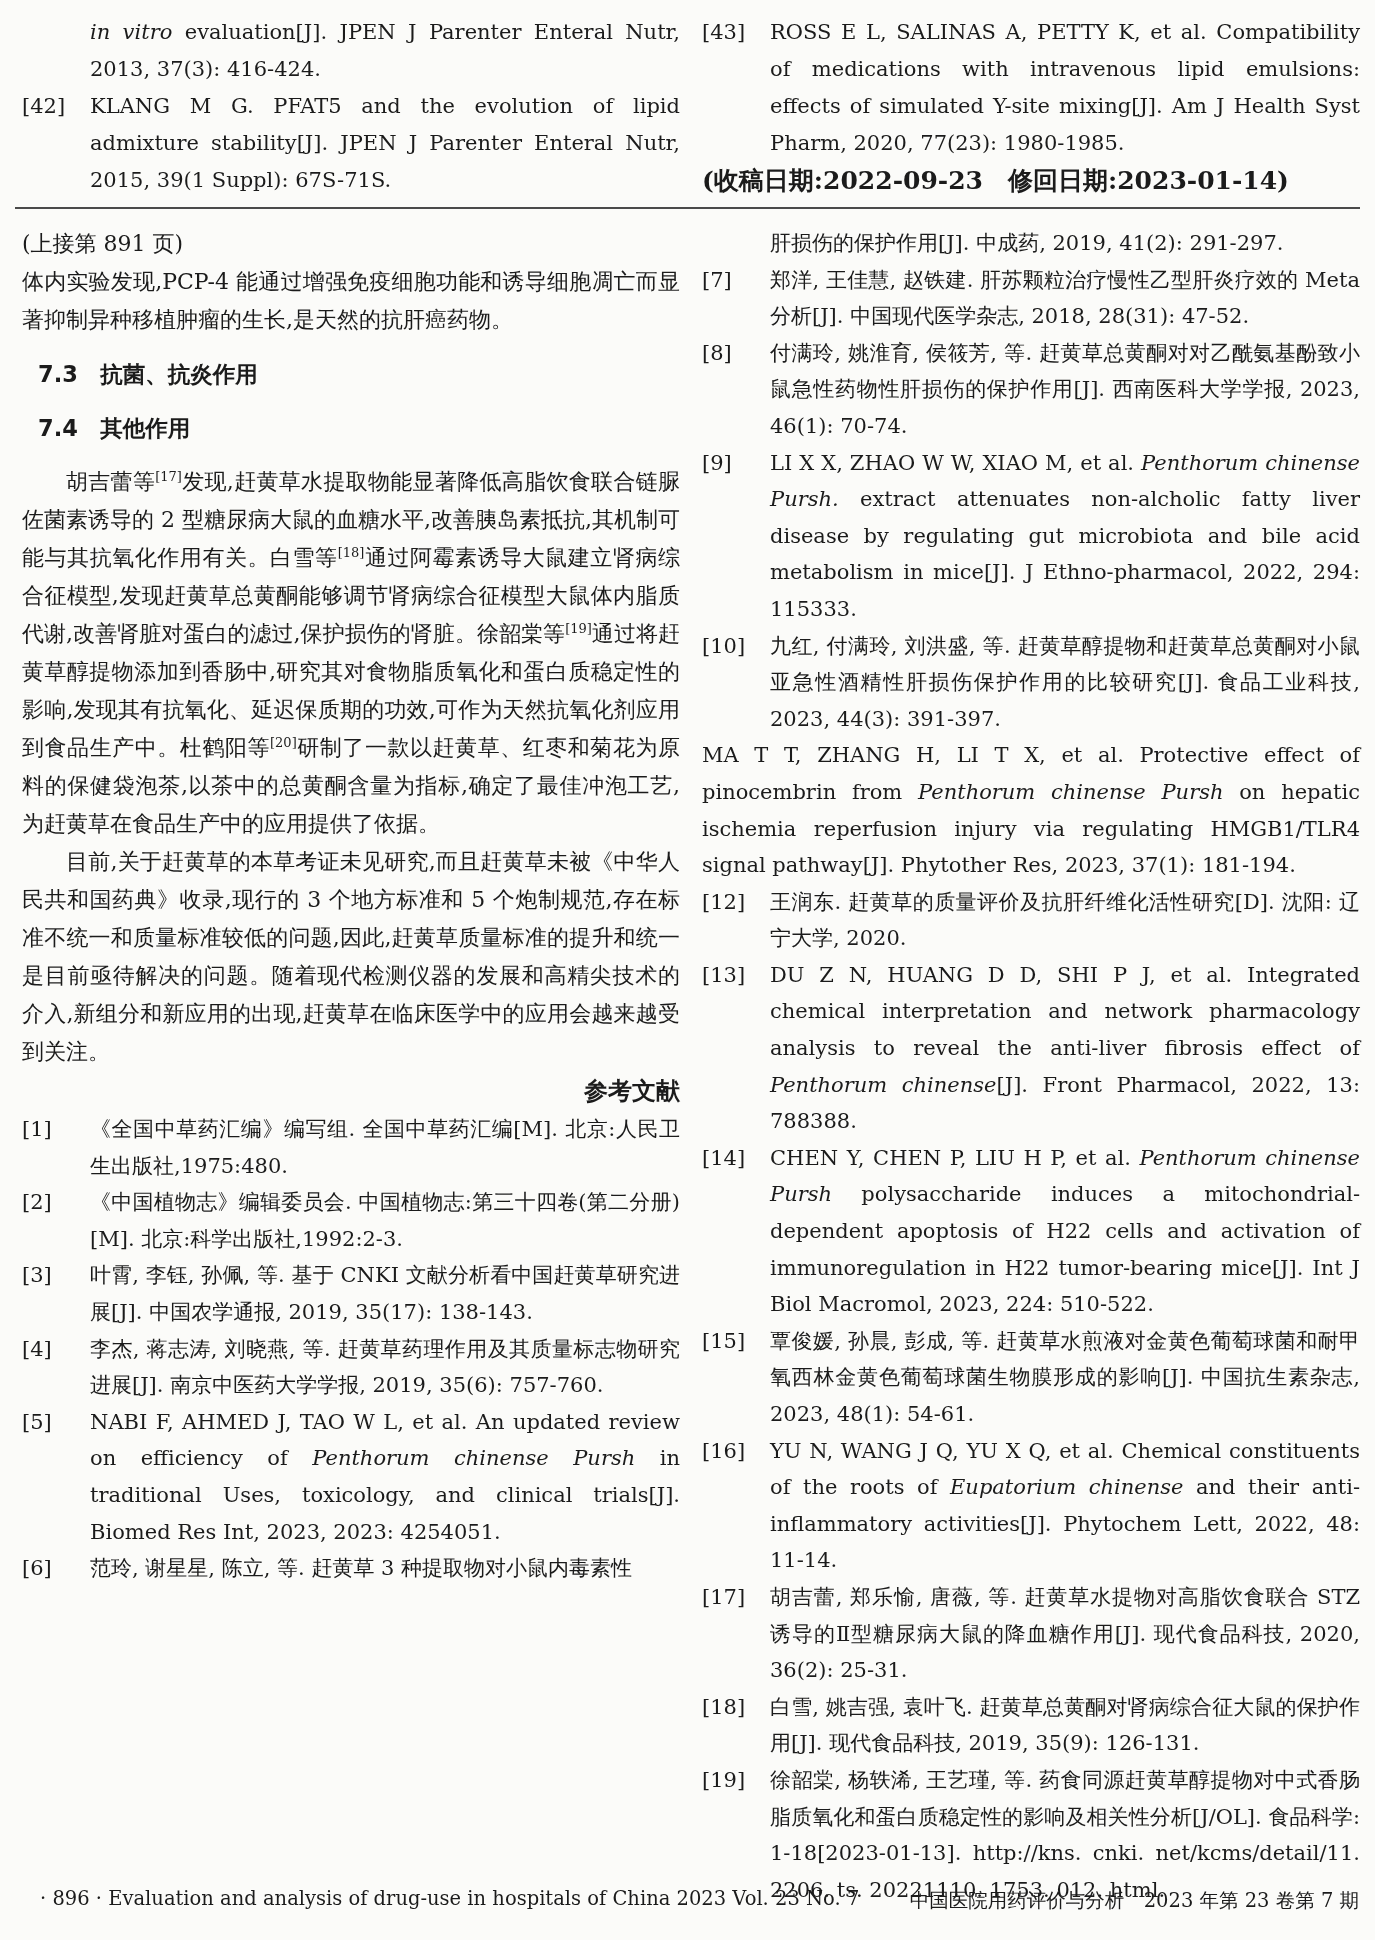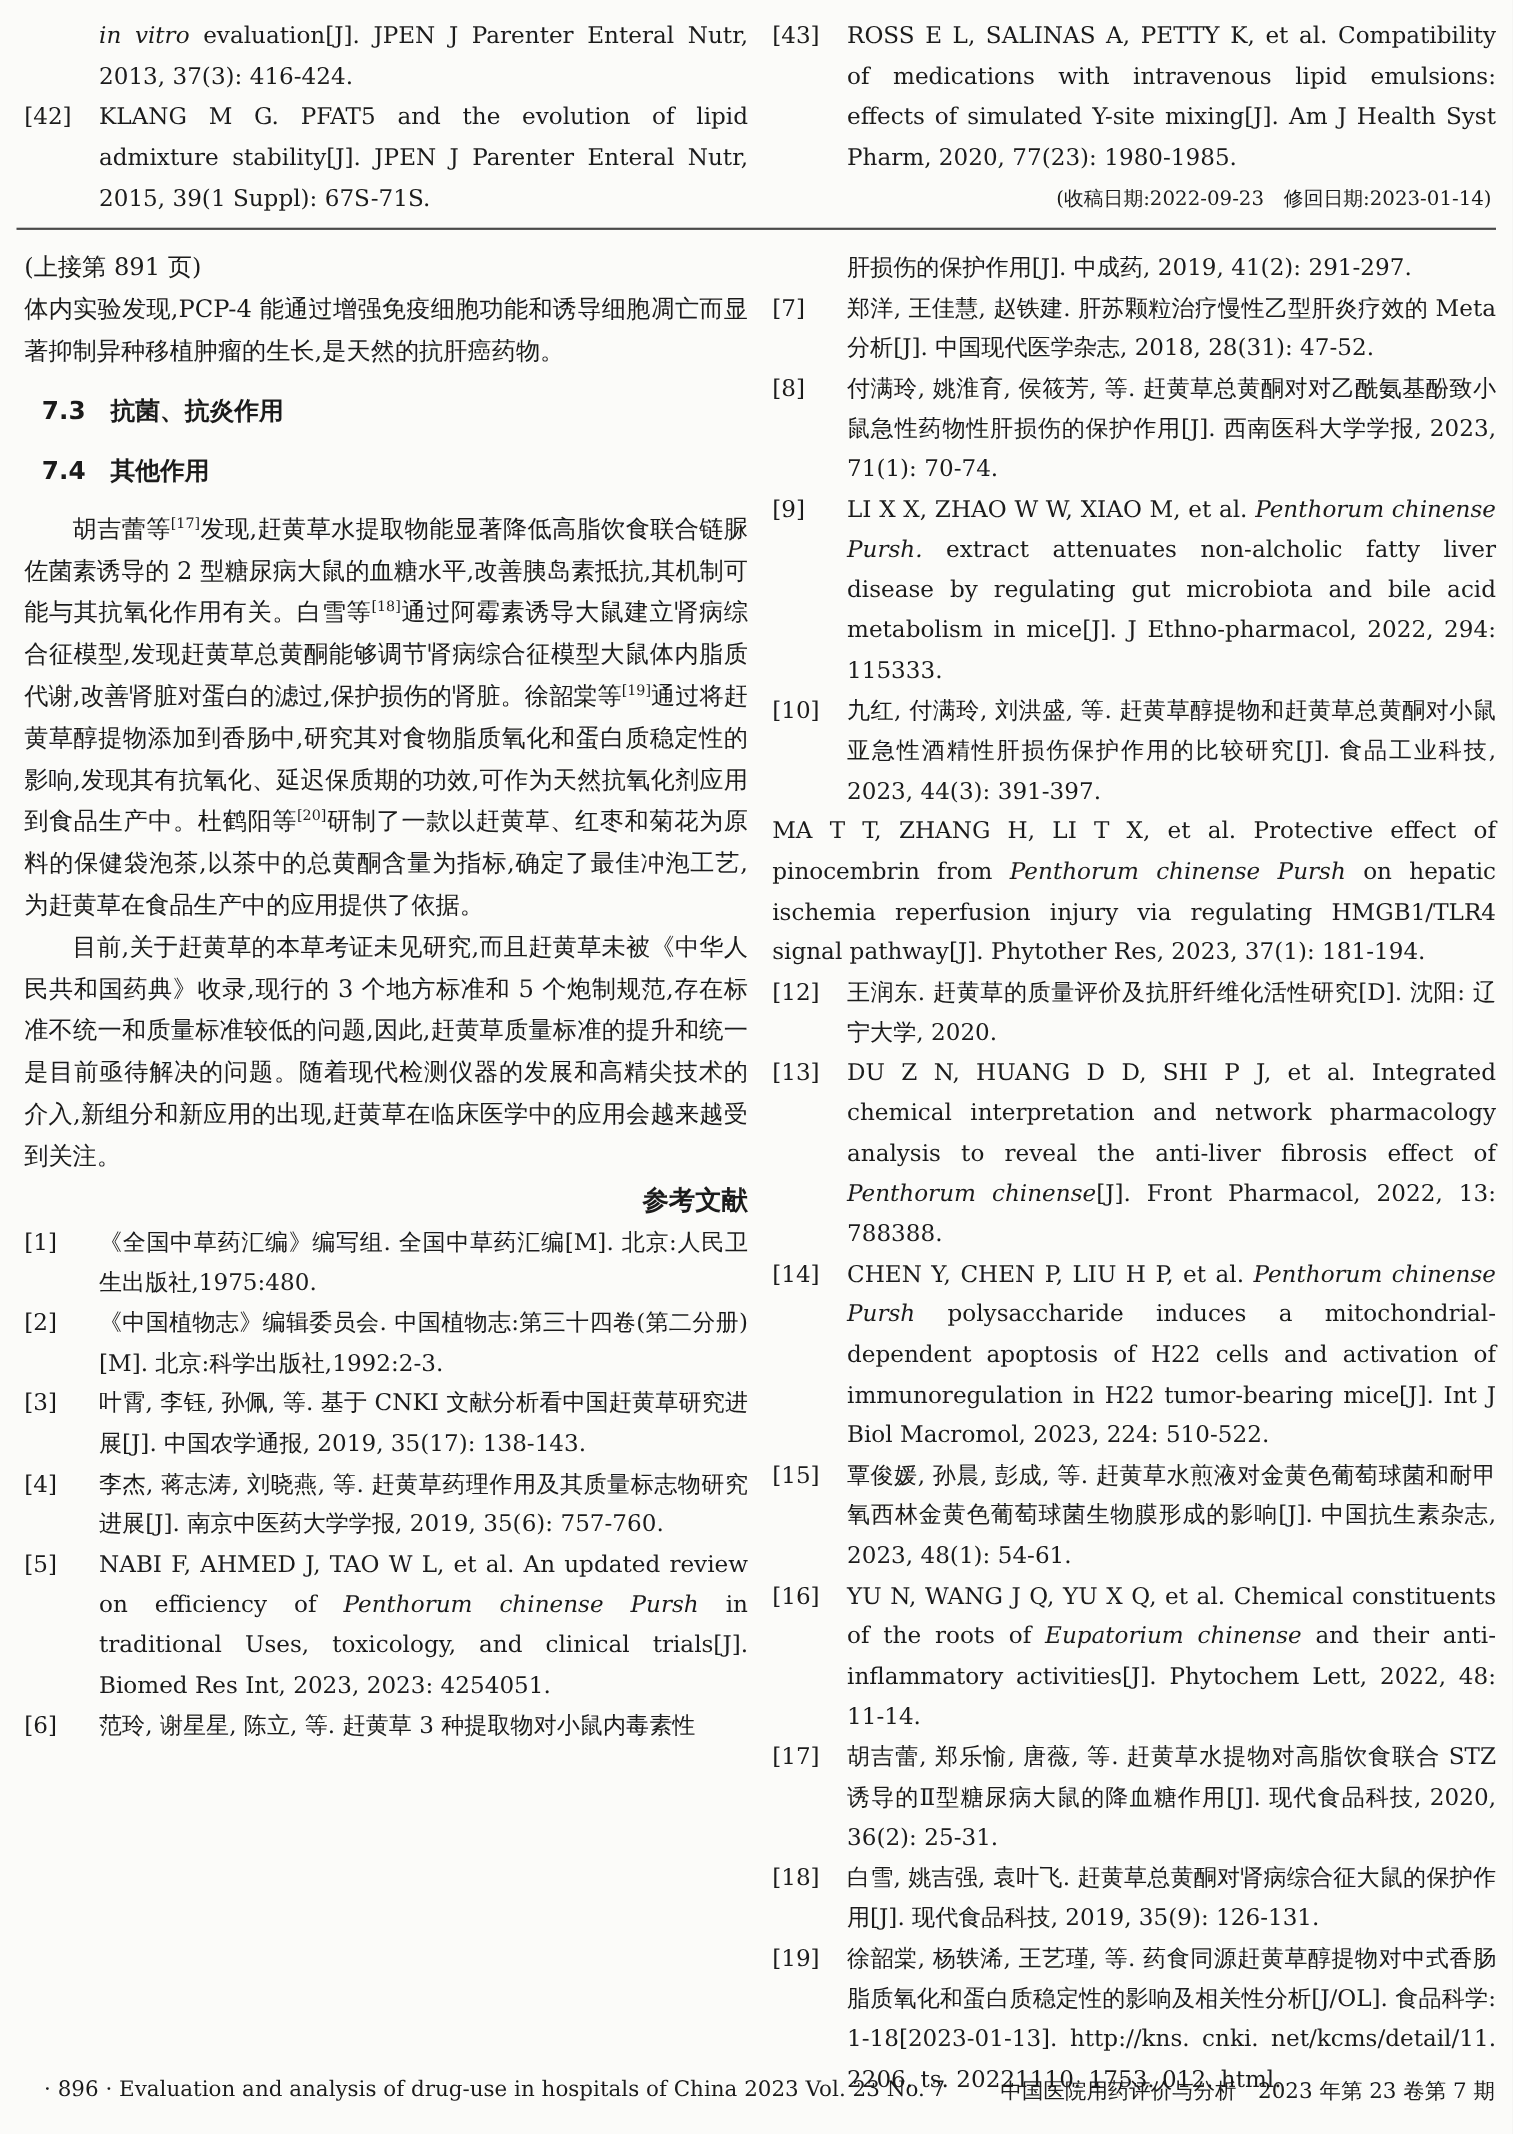--- a/index.html
+++ b/index.html
@@ -75,24 +75,24 @@
   }
   .refs-heading {
     font-family: "DejaVu Sans", "Liberation Sans", sans-serif;
     font-weight: bold;
     font-size: 24px;
     line-height: 40px;
     margin: 0;
     text-align: right;
   }
   .dates-note {
-    font-size: 18px;
+    font-size: 25px;
     line-height: 37px;
-    text-align: right;
     padding-right: 4px;
+    font-weight: bold;
   }
   
   .footer {
     position: absolute;
     left: 0;
     right: 0;
     bottom: 26px;
     display: flex;
     justify-content: space-between;
     padding: 0 16px 0 40px;
@@ -185,21 +185,21 @@
             <div class="ref-item">
               <span class="ref-num"></span>
               <div class="ref-body">肝损伤的保护作用[J]. 中成药, 2019, 41(2): 291-297.</div>
             </div>
             <div class="ref-item">
               <span class="ref-num">[7]</span>
               <div class="ref-body">郑洋, 王佳慧, 赵铁建. 肝苏颗粒治疗慢性乙型肝炎疗效的 Meta 分析[J]. 中国现代医学杂志, 2018, 28(31): 47-52.</div>
             </div>
             <div class="ref-item">
               <span class="ref-num">[8]</span>
-              <div class="ref-body">付满玲, 姚淮育, 侯筱芳, 等. 赶黄草总黄酮对对乙酰氨基酚致小鼠急性药物性肝损伤的保护作用[J]. 西南医科大学学报, 2023, 71(1): 70-74.</div>
+              <div class="ref-body">付满玲, 姚淮育, 侯筱芳, 等. 赶黄草总黄酮对对乙酰氨基酚致小鼠急性药物性肝损伤的保护作用[J]. 西南医科大学学报, 2023, 46(1): 70-74.</div>
             </div>
             <div class="ref-item">
               <span class="ref-num">[9]</span>
               <div class="ref-body">LI X X, ZHAO W W, XIAO M, et al. <i>Penthorum chinense Pursh.</i> extract attenuates non-alcholic fatty liver disease by regulating gut microbiota and bile acid metabolism in mice[J]. J Ethno-pharmacol, 2022, 294: 115333.</div>
             </div>
             <div class="ref-item">
               <span class="ref-num">[10]</span>
               <div class="ref-body">九红, 付满玲, 刘洪盛, 等. 赶黄草醇提物和赶黄草总黄酮对小鼠亚急性酒精性肝损伤保护作用的比较研究[J]. 食品工业科技, 2023, 44(3): 391-397.</div>
             </div>
             <div class="ref-item">

